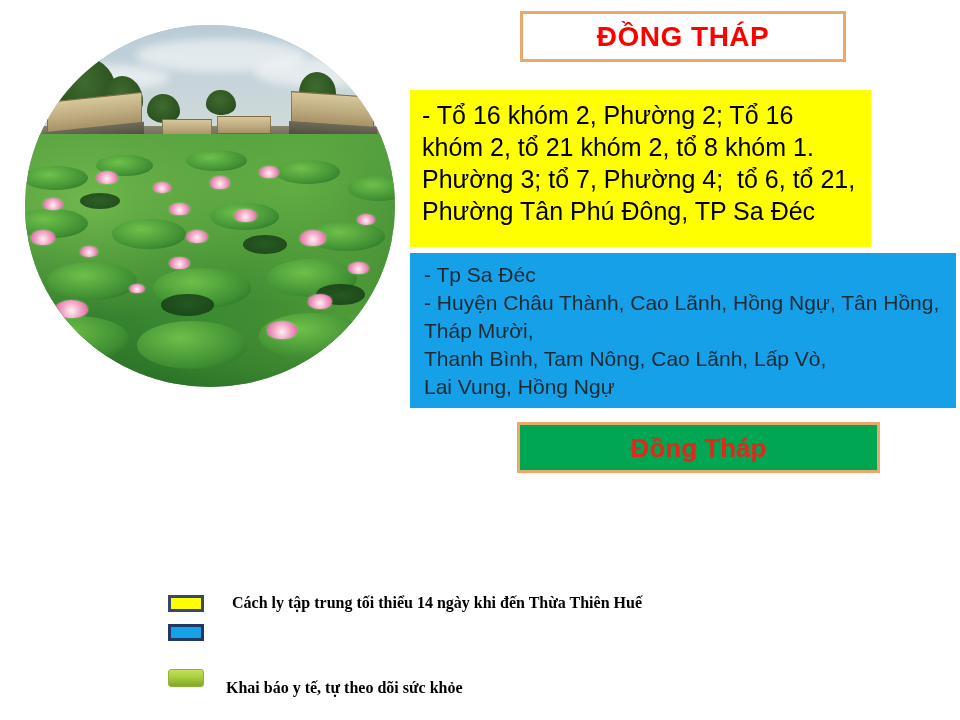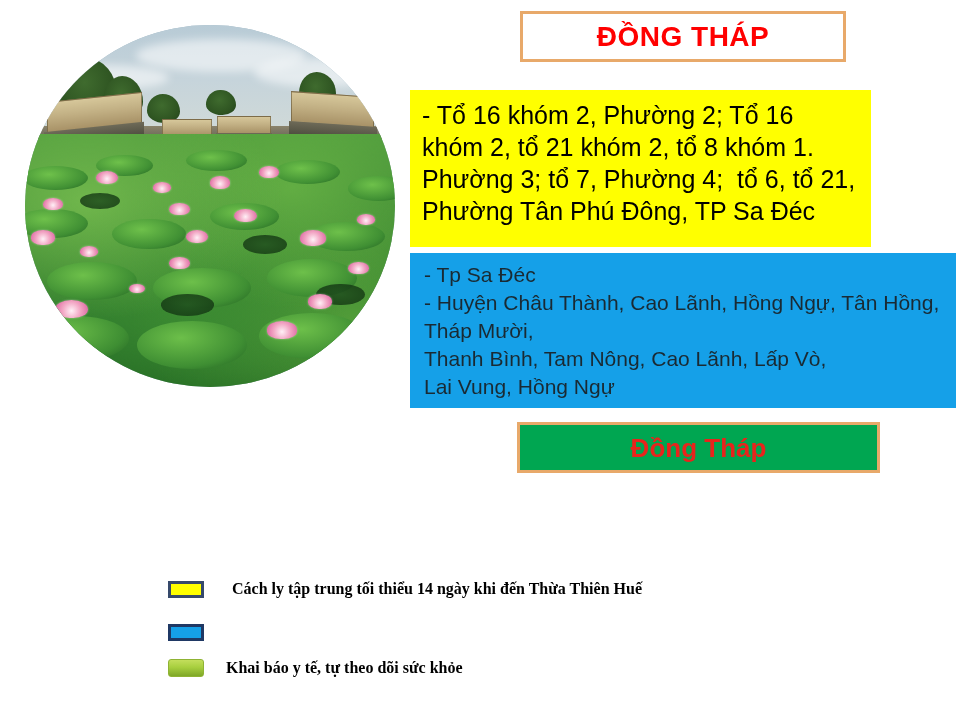--- a/index.html
+++ b/index.html
@@ -200,21 +200,21 @@
     left: 168px;
     top: 578px;
     width: 760px;
   }
   .legend-row {
     display: flex;
     align-items: center;
     position: absolute;
     left: 0;
   }
-  .legend-row-1 { top: 2px; }
+  .legend-row-1 { top: 16px; }
   .legend-row-2 { top: 46px; }
   .legend-row-3 { top: 81px; }
 
   .swatch {
     width: 36px;
     height: 17px;
     box-sizing: border-box;
     flex: none;
   }
   .swatch-yellow {
@@ -233,21 +233,21 @@
   }
   .legend-label {
     font-family: "Liberation Serif", serif;
     font-weight: bold;
     font-size: 16px;
     color: #000000;
     white-space: nowrap;
   }
   .lbl-1 { margin-left: 28px; }
   .lbl-2 { margin-left: 22px; }
-  .lbl-3 { margin-left: 22px; }
+  .lbl-3 { margin-left: 22px; margin-top: 20px; }
 </style>
 </head>
 <body>
 
 <div class="photo-circle">
   <div class="photo-sky"></div>
   <div class="photo-cloud cl1"></div>
   <div class="photo-cloud cl2"></div>
   <div class="photo-cloud cl3"></div>
 

